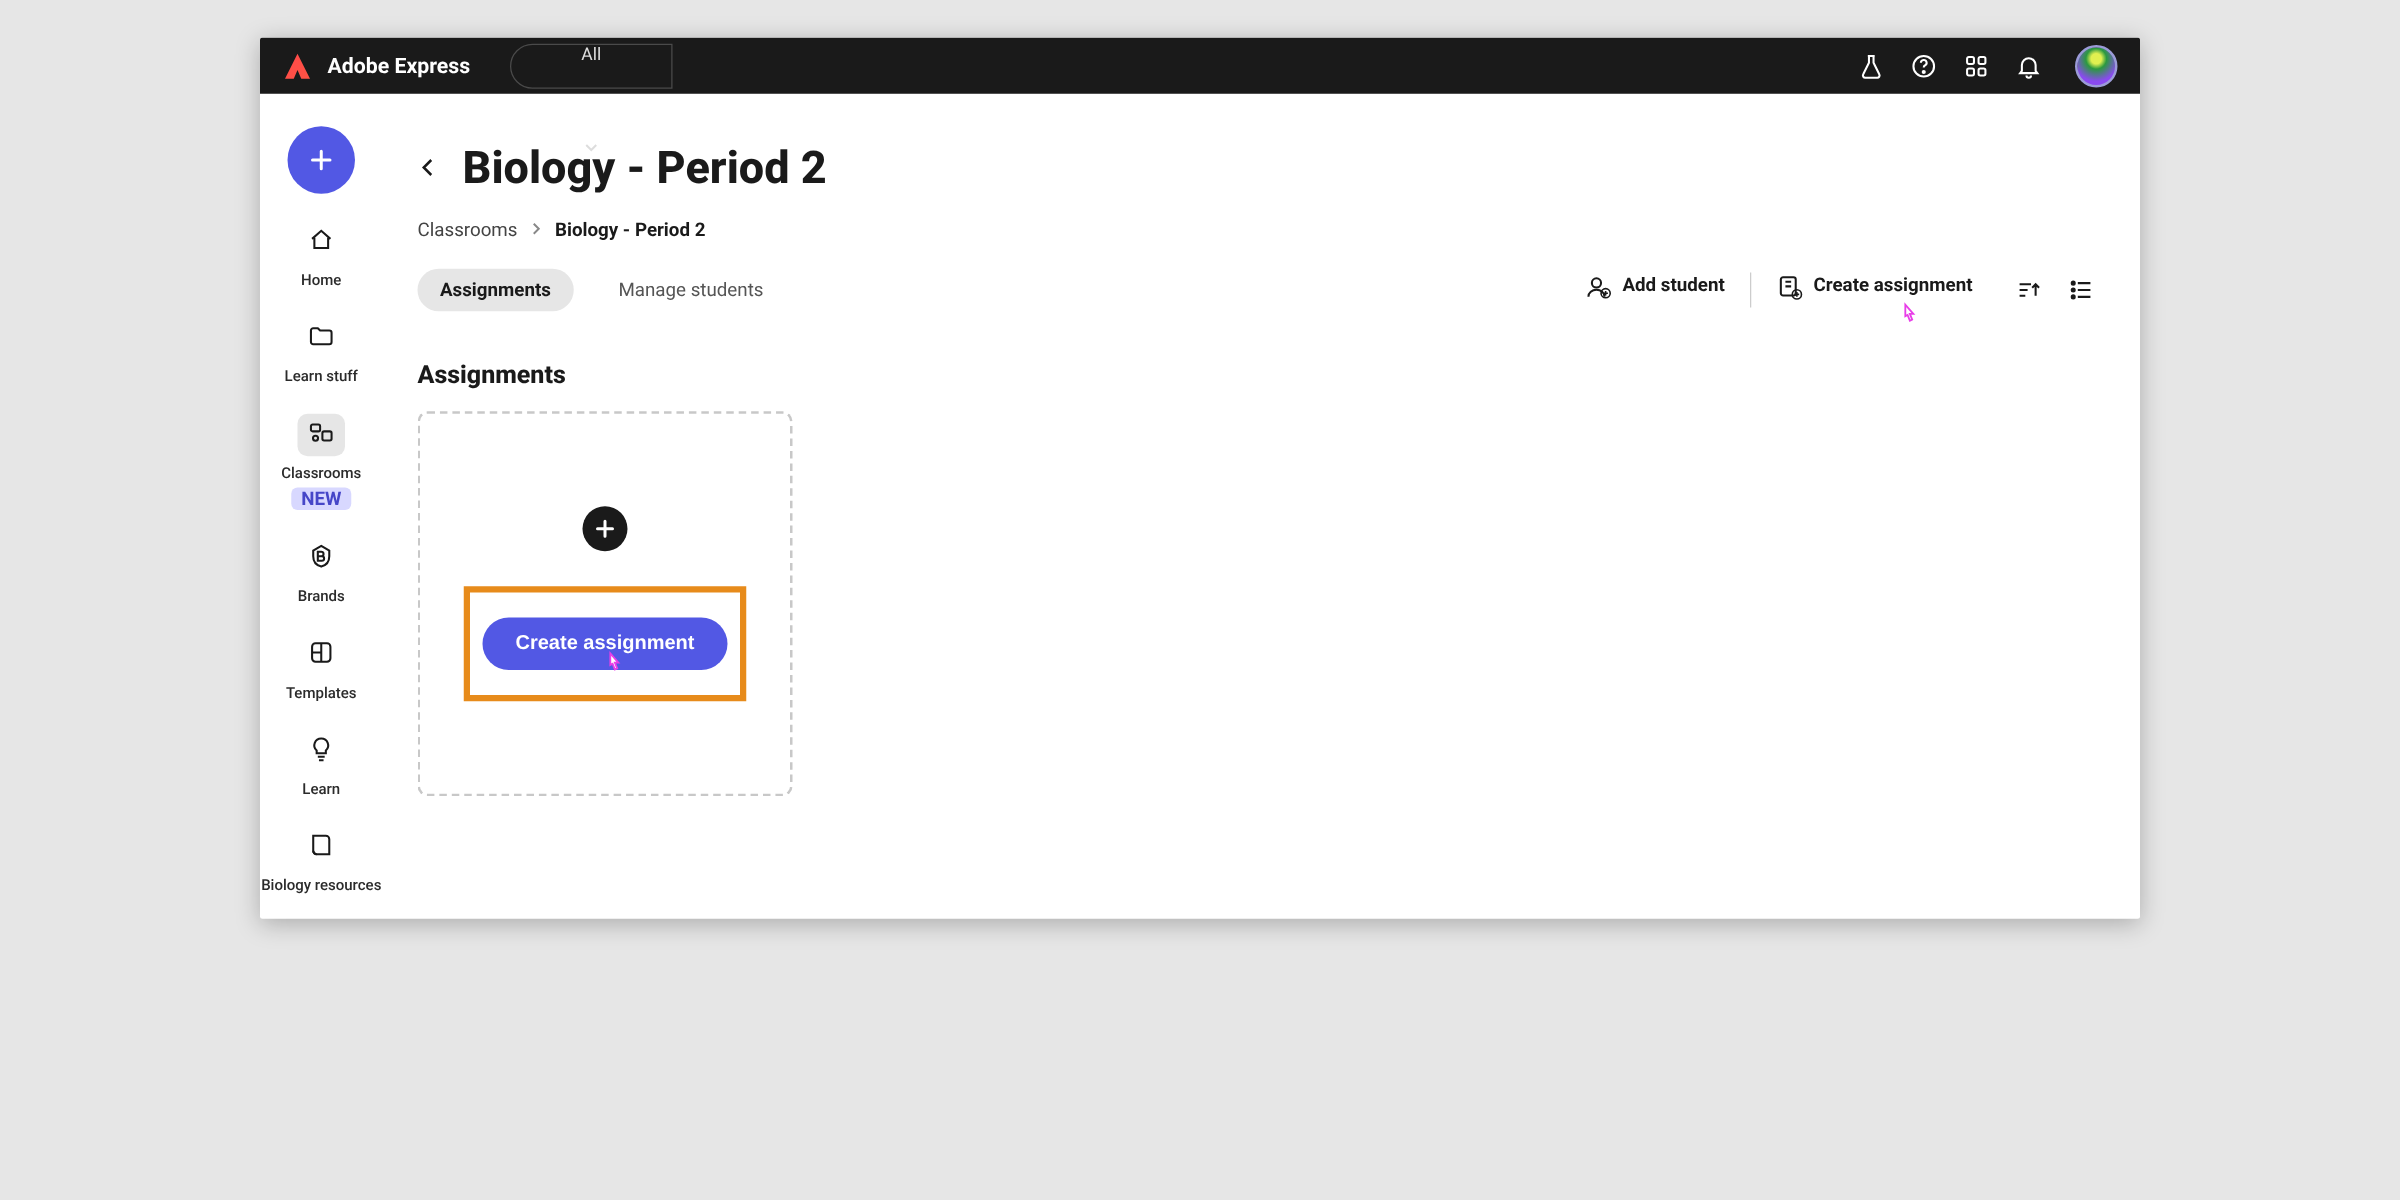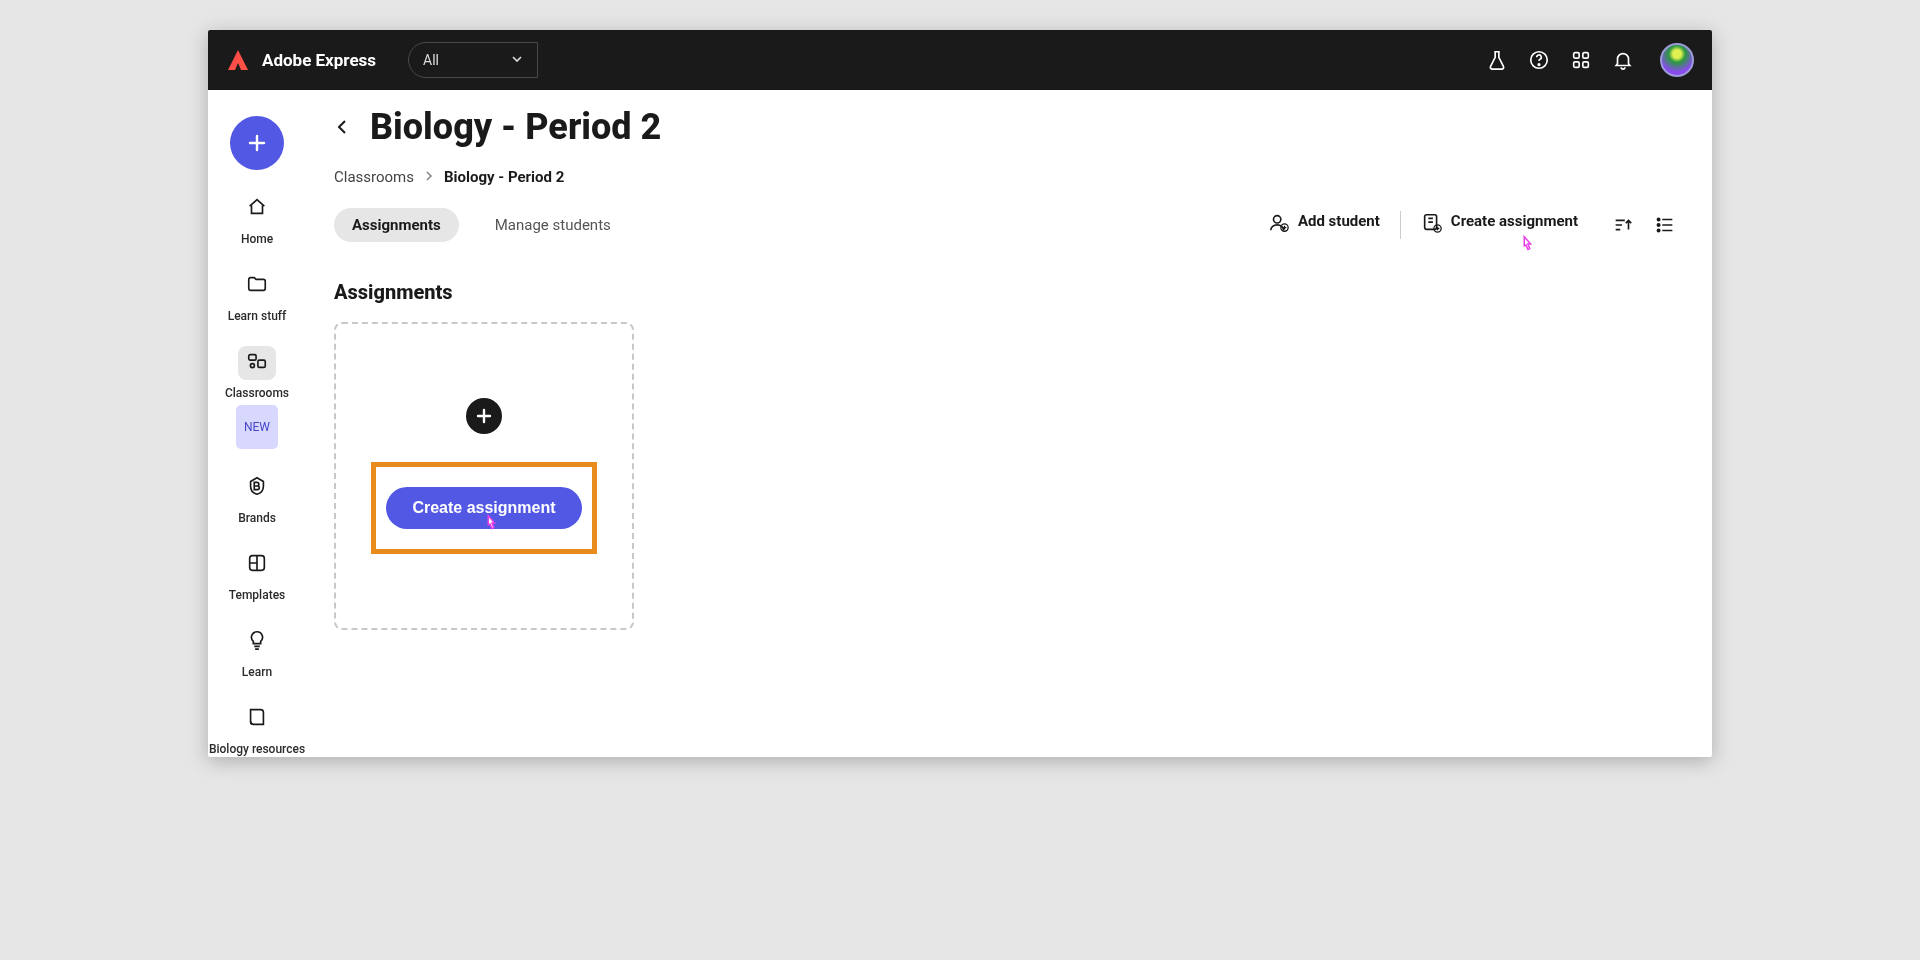--- a/index.html
+++ b/index.html
@@ -13,21 +13,21 @@
 }
 .window {
   width: 1504px;
   background: #fff;
   box-shadow: 0 4px 20px rgba(0,0,0,0.25);
   border-radius: 2px;
   overflow: hidden;
 }
 .topbar {
   background: #1a1a1a;
-  height: 60px;
+  height: 45px;
   display: flex;
   align-items: center;
   padding: 0 18px;
   gap: 14px;
   color: #fff;
 }
 .logo-block { display: flex; align-items: center; gap: 12px; }
 .logo-icon {
   width: 24px; height: 24px;
   position: relative;
@@ -40,20 +40,21 @@
   height: 36px;
   min-width: 130px;
   display: flex;
   align-items: center;
   padding: 0 14px;
   color: #ddd;
   font-size: 14px;
   gap: 60px;
   justify-content: space-between;
   margin-left: 18px;
+  flex-direction: column;
 }
 .chevron-down { width: 12px; height: 12px; }
 .search {
   border: 1px solid #4a4a4a;
   border-left: none;
   border-radius: 0 18px 18px 0;
   height: 36px;
   flex: 1;
   display: flex;
   align-items: center;
@@ -98,27 +99,27 @@
   cursor: pointer;
 }
 .side-item { display: flex; flex-direction: column; align-items: center; gap: 6px; cursor: pointer; }
 .side-iconwrap { width: 38px; height: 34px; display: flex; align-items: center; justify-content: center; border-radius: 8px; }
 .side-item.active .side-iconwrap { background: #e6e6e6; }
 .side-icon { width: 22px; height: 22px; }
 .side-label { font-size: 12px; color: #2b2b2b; text-align: left; line-height: 1.25; font-weight: 500; }
 .new-badge {
   background: #d8d8ff;
   color: #4646c8;
-  font-size: 12px;
-  font-weight: 400;
-  padding: 15px 8px;
+  font-size: 15px;
+  font-weight: 700;
+  padding: 0 8px;
   border-radius: 5px;
   margin-top: -2px;
 }
-.main { flex: 1; padding: 16px 36px 40px 28px; }
+.main { flex: 1; padding: 38px 36px 40px 28px; }
 .title-row { display: flex; align-items: center; gap: 18px; }
 .back-caret { width: 18px; height: 18px; cursor: pointer; color: #111; }
 .page-title { font-size: 36px; font-weight: 800; color: #1a1a1a; }
 .crumbs { margin-top: 20px; display: flex; align-items: center; gap: 10px; font-size: 15px; }
 .crumb-link { color: #444; cursor: pointer; }
 .crumb-sep { color: #999; font-size:12px; }
 .crumb-current { color: #1a1a1a; font-weight: 700; }
 .controls-row { margin-top: 22px; display: flex; align-items: center; gap: 20px; }
 .tabs { display: flex; gap: 18px; align-items: center; }
 .tab { font-size: 15px; color: #555; padding: 8px 18px; border-radius: 18px; cursor: pointer; }

